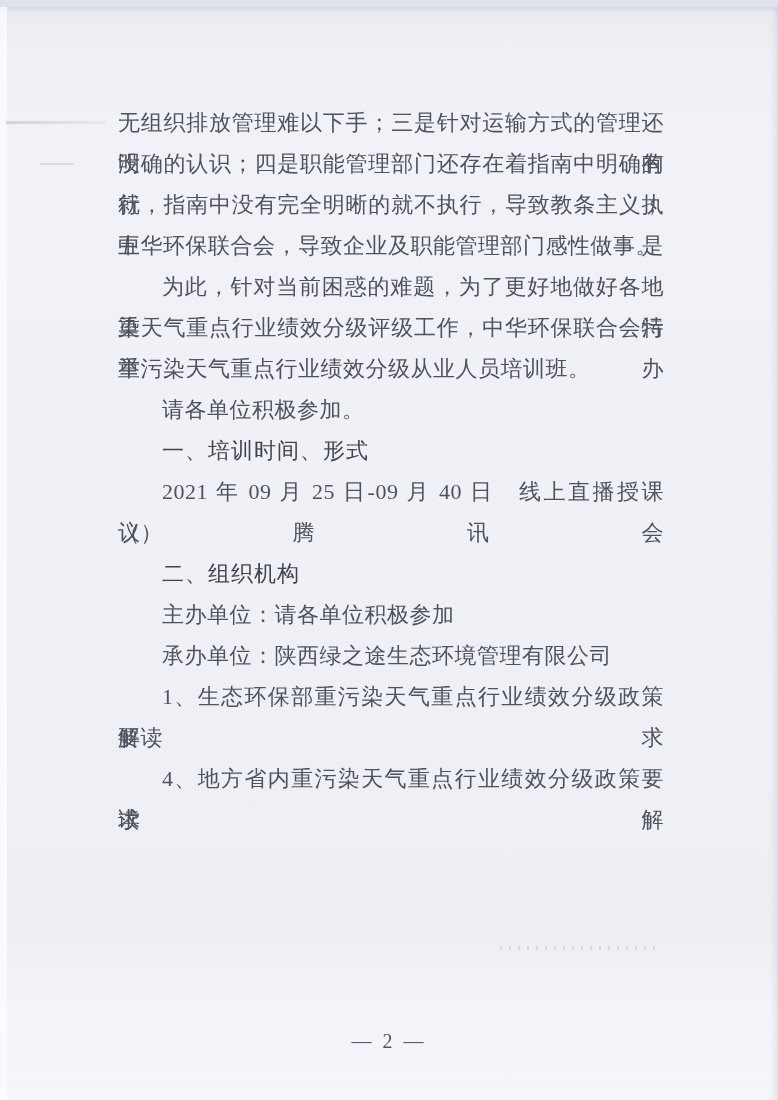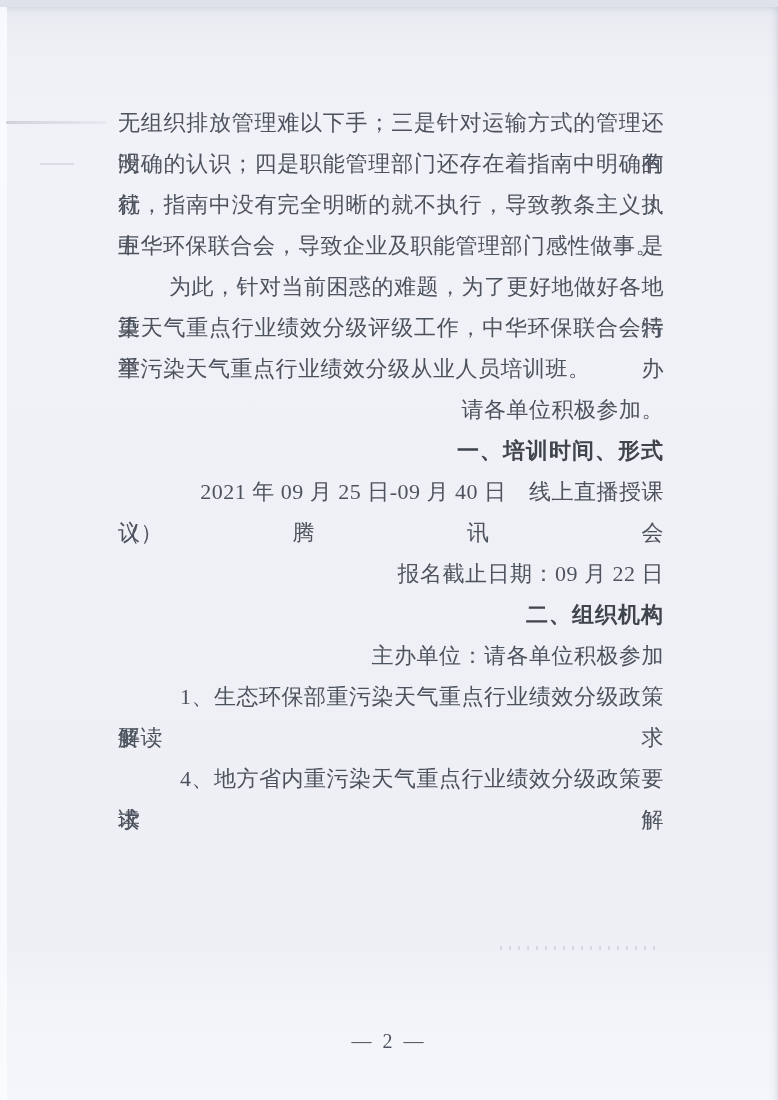--- a/index.html
+++ b/index.html
@@ -47,25 +47,24 @@
     letter-spacing: 0.5px;
     white-space: nowrap;
   }
   .line.just {
     white-space: normal;
     text-align: justify;
     text-align-last: justify;
   }
   .line.indent {
     text-indent: 2em;
-    text-align: right;
   }
   .line.head {
     font-family: "Liberation Sans", "DejaVu Sans", sans-serif;
-    font-weight: 700;
+    font-weight: 400;
     color: #3f444d;
     letter-spacing: 1px;
   }
   .footer {
     position: absolute;
     left: 0;
     top: 1014px;
     width: 778px;
     height: 41px;
     line-height: 41px;
@@ -113,23 +112,23 @@
       <div class="line just">明确的认识；四是职能管理部门还存在着指南中明确的就执</div>
       <div class="line just">行，指南中没有完全明晰的就不执行，导致教条主义；五是</div>
       <div class="line">中华环保联合会，导致企业及职能管理部门感性做事。</div>
       <div class="line indent just">为此，针对当前困惑的难题，为了更好地做好各地重污</div>
       <div class="line just">染天气重点行业绩效分级评级工作，中华环保联合会特举办</div>
       <div class="line">重污染天气重点行业绩效分级从业人员培训班。</div>
       <div class="line indent">请各单位积极参加。</div>
       <div class="line indent head">一、培训时间、形式</div>
       <div class="line indent just">2021 年 09 月 25 日-09 月 40 日　线上直播授课（腾讯会</div>
       <div class="line">议）</div>
-      <div class="line indent">报名截止日期：09 月 22 日</div>
       <div class="line indent head">二、组织机构</div>
       <div class="line indent">主办单位：请各单位积极参加</div>
+      <div class="line indent">承办单位：陕西绿之途生态环境管理有限公司</div>
       <div class="line indent just">1、生态环保部重污染天气重点行业绩效分级政策要求</div>
       <div class="line">解读</div>
       <div class="line indent just">4、地方省内重污染天气重点行业绩效分级政策要求解</div>
       <div class="line">读</div>
     </div>
 
   <div class="footer">— 2 —</div>
 </div>
 
 </body></html>

